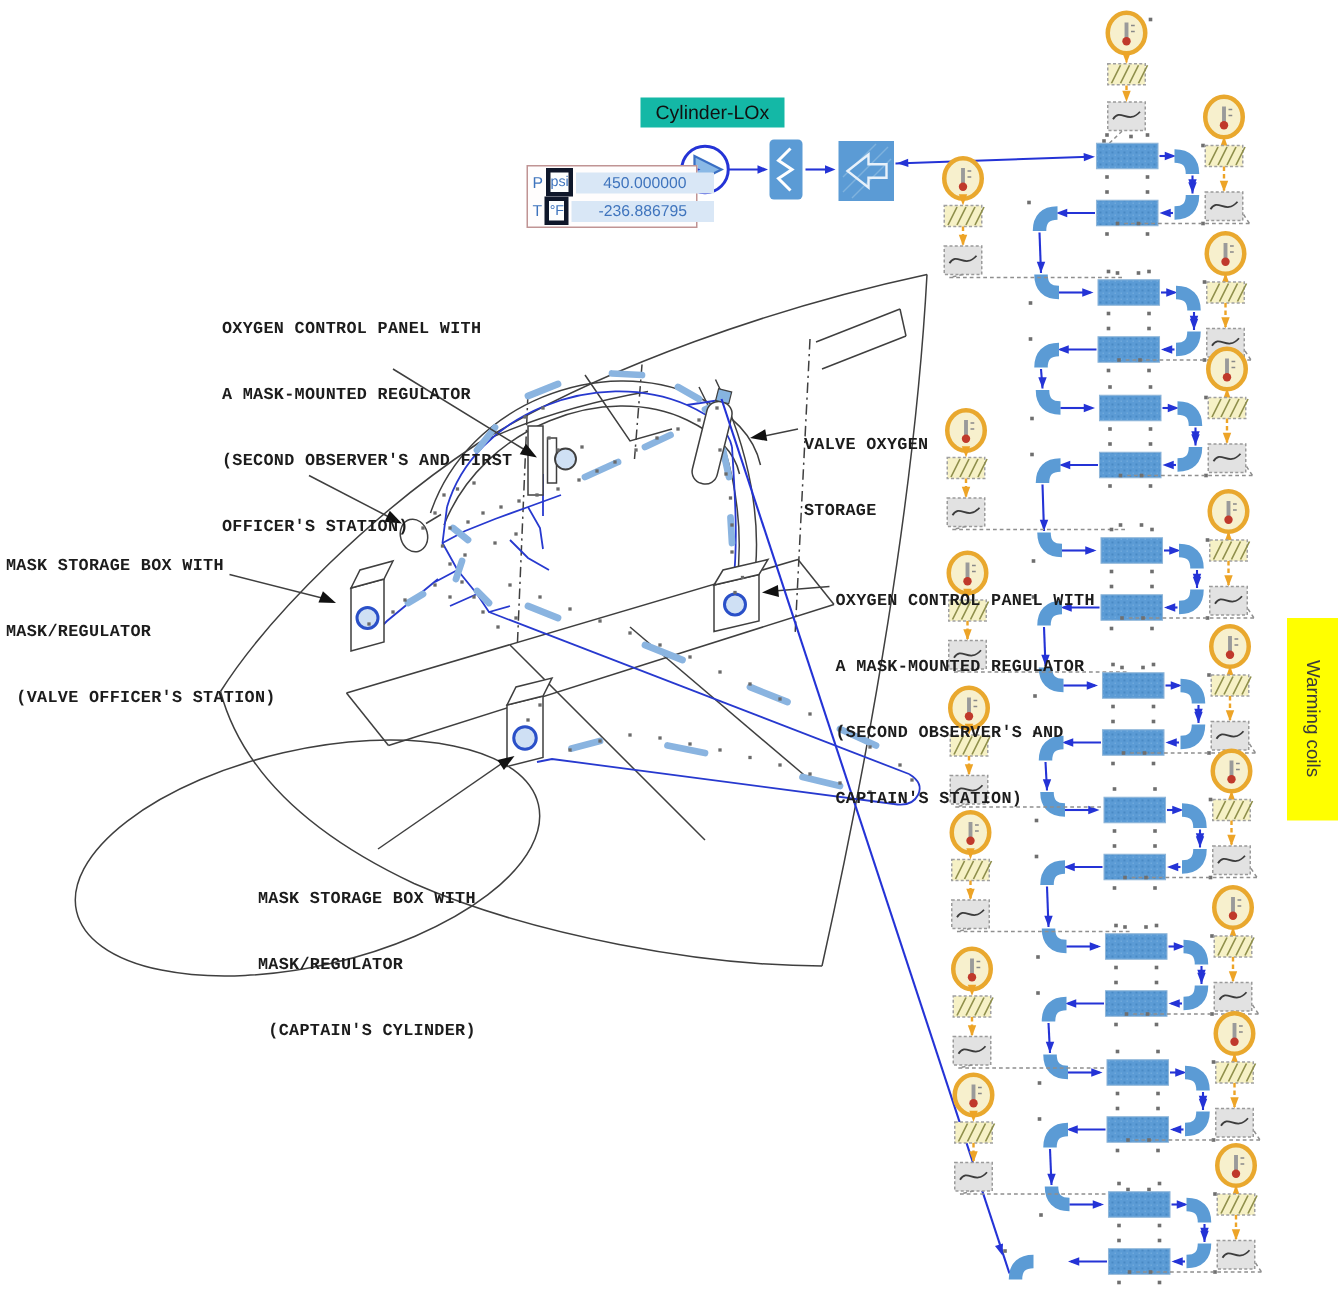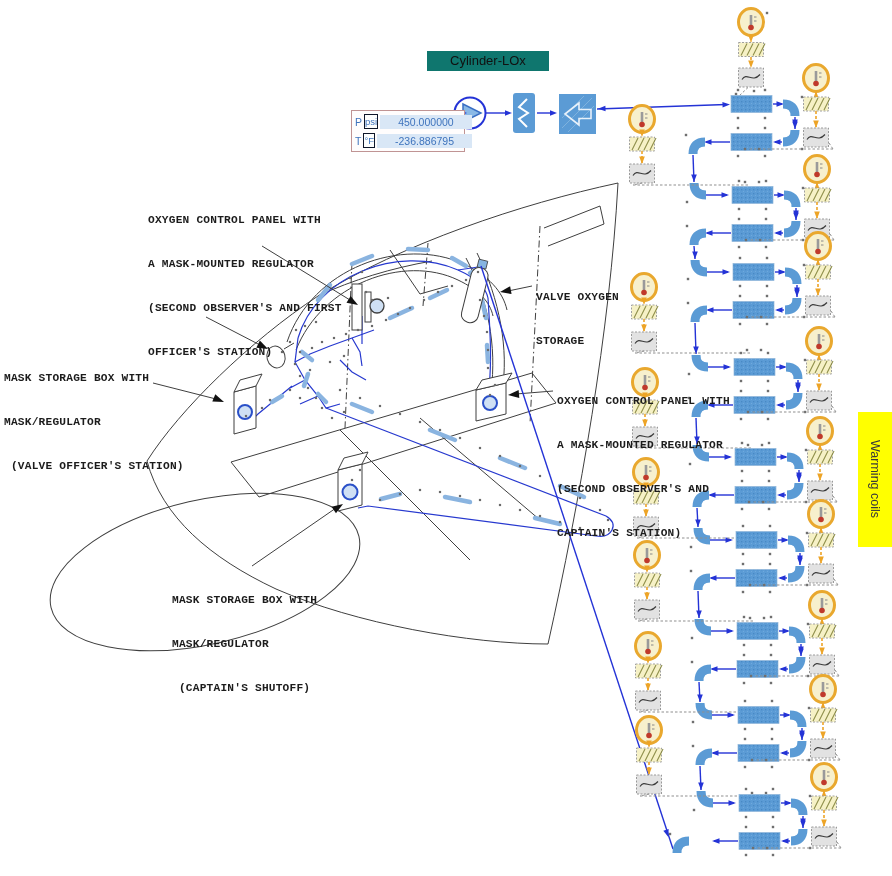--- a/index.html
+++ b/index.html
@@ -1,31 +1,31 @@
 <!DOCTYPE html>
 <html><head>
 <meta charset="utf-8">
 <style>
   html,body{margin:0;padding:0;background:#fff;}
   .canvas{position:relative;width:892px;height:876px;background:#ffffff;overflow:hidden;
           font-family:"Liberation Sans",sans-serif;}
   svg{position:absolute;left:0;top:0;}
   .dlabel{position:absolute;font-family:"Liberation Mono",monospace;font-weight:bold;
           font-size:11.2px;line-height:14.6px;letter-spacing:0.2px;color:#1c1c1c;white-space:pre;}
-  .cyl{position:absolute;left:427px;top:51px;height:20px;line-height:20px;padding:0 23px;
-       background:#0f766e;font-size:13px;color:#111;}
+  .cyl{position:absolute;left:427px;top:65px;height:20px;line-height:20px;padding:0 10px;
+       background:#14b8a6;font-size:13px;color:#111;}
   .warm{position:absolute;left:858px;top:412px;width:34px;height:135px;background:#ffff00;
         display:flex;align-items:center;justify-content:center;writing-mode:vertical-rl;
         font-size:12.5px;color:#3a3a3a;}
   .tooltip{position:absolute;left:351px;top:110px;width:106px;border:1px solid #c09494;
            background:#fffdfd;padding:2px 3px;display:flex;flex-direction:column;gap:2px;
            font-size:10.5px;color:#3f74bd;}
   .trow{display:flex;align-items:center;gap:2px;height:17px;}
   .tp{width:11px;}
-  .tu{width:19px;border:1px solid #0f172a;text-align:center;background:#fdfefe;height:13px;
+  .tu{width:19px;border:3px solid #0f172a;text-align:center;background:#fdfefe;height:13px;
       line-height:13px;font-size:9.5px;}
   .tv{flex:1;background:#d9e7f6;padding:0 18px;height:14px;line-height:14px;}
   .bk{stroke:#3f3f3f;fill:none;stroke-width:1;}
   .bp{stroke:#2739cf;fill:none;stroke-width:1.2;}
   .seg{stroke:#8ab4e0;stroke-width:4.5;fill:none;stroke-linecap:round;}
   .dd{stroke-dasharray:7,3,1.5,3;}
   .wh{fill:#ffffff;stroke:#3f3f3f;stroke-width:1;}
 </style>
 </head>
 <body>
@@ -1024,16 +1024,16 @@
 </div>
 <div class="dlabel" style="left:557px;top:365px;">
   <div>OXYGEN CONTROL PANEL WITH</div>
   <div>A MASK-MOUNTED REGULATOR</div>
   <div>(SECOND OBSERVER'S AND</div>
   <div>CAPTAIN'S STATION)</div>
 </div>
 <div class="dlabel" style="left:172px;top:564px;">
   <div>MASK STORAGE BOX WITH</div>
   <div>MASK/REGULATOR</div>
-  <div> (CAPTAIN'S SHUTOFF)</div>
+  <div> (CAPTAIN'S CYLINDER)</div>
 </div>
 
 </div>
 
 </body></html>

